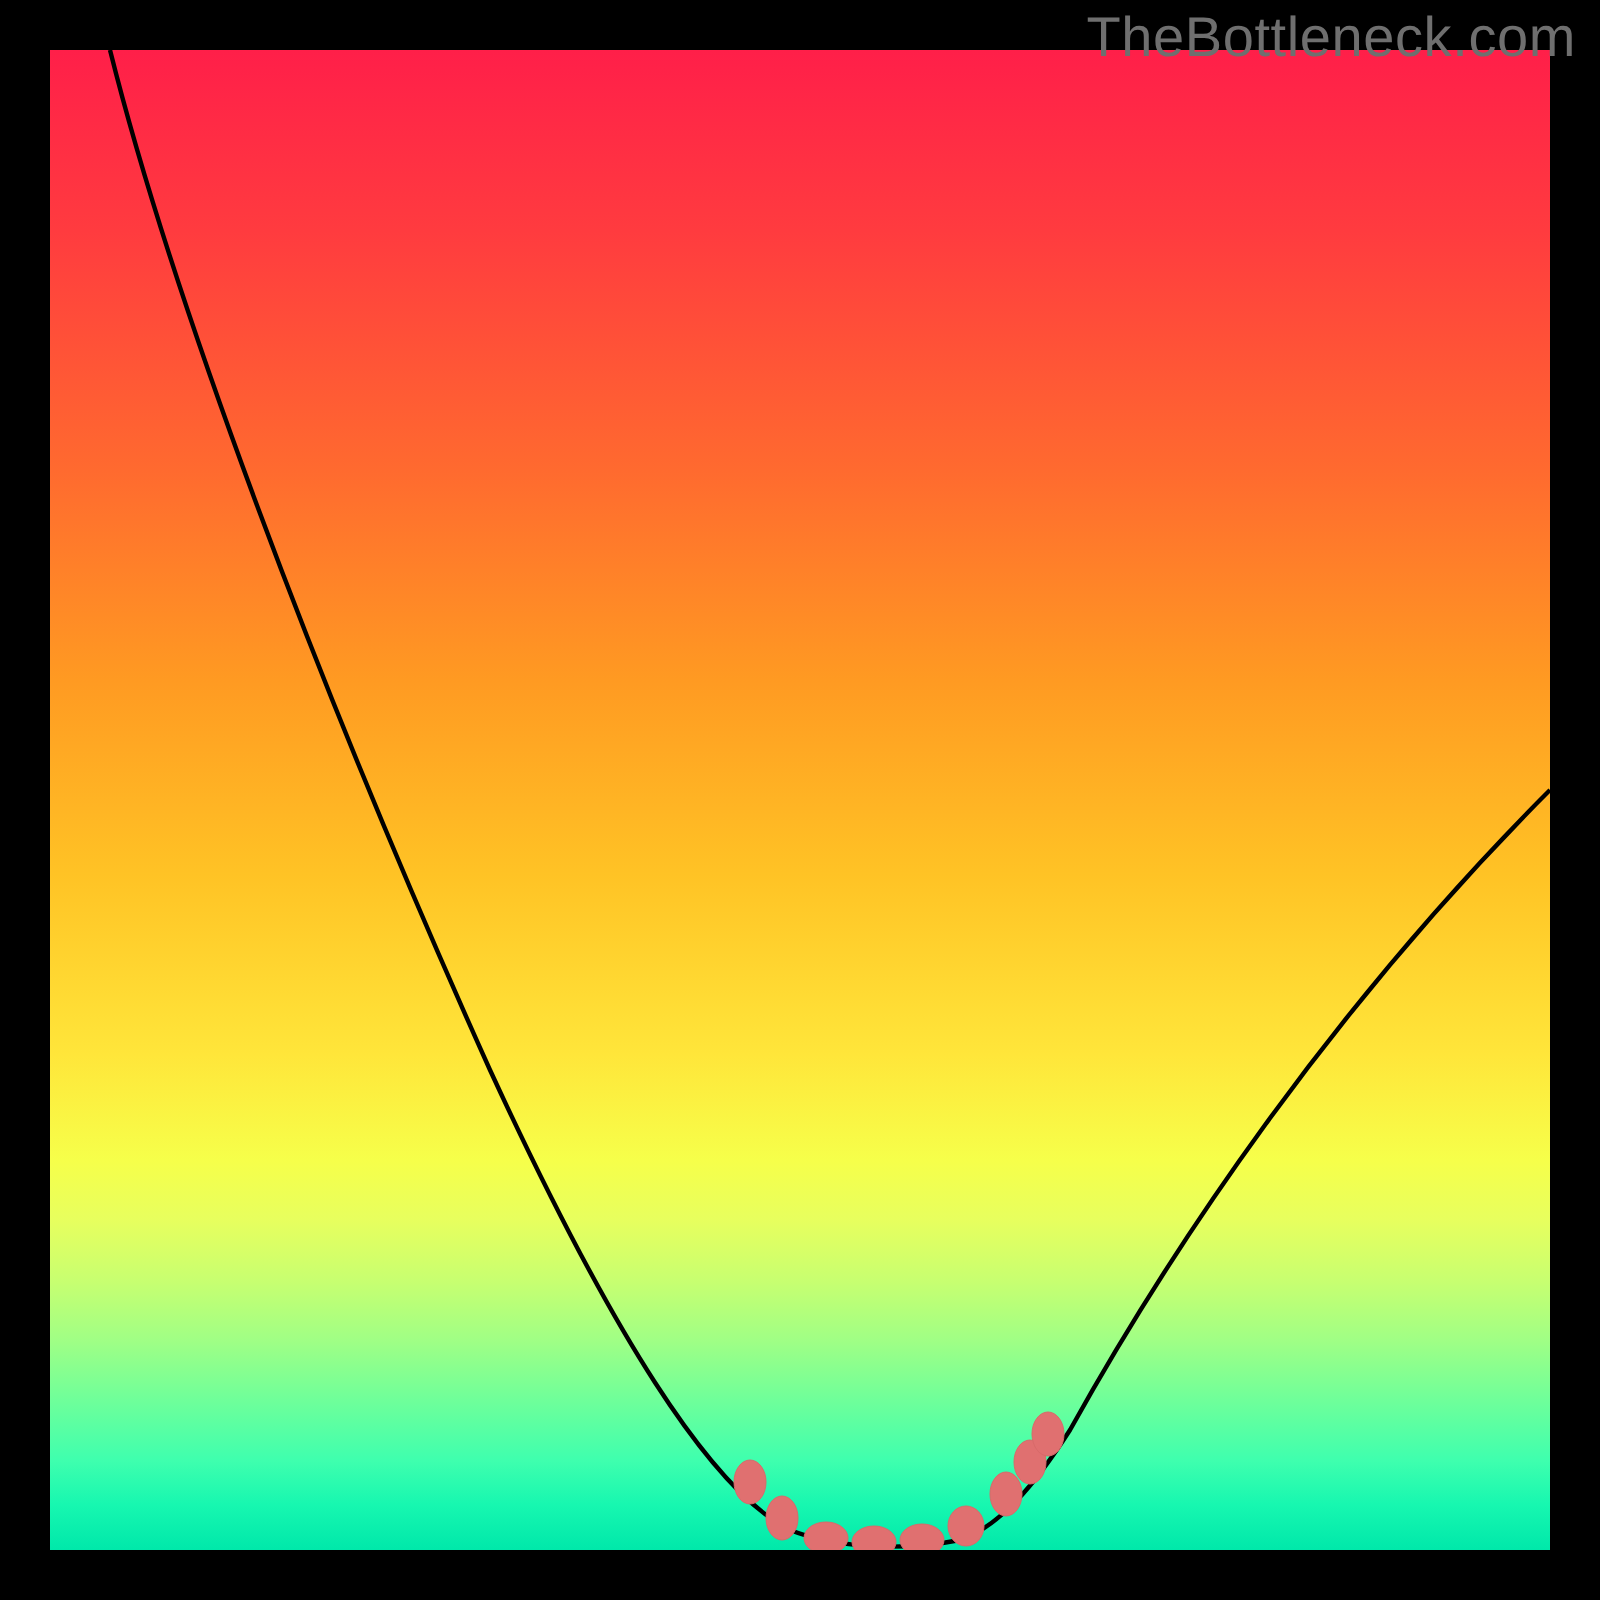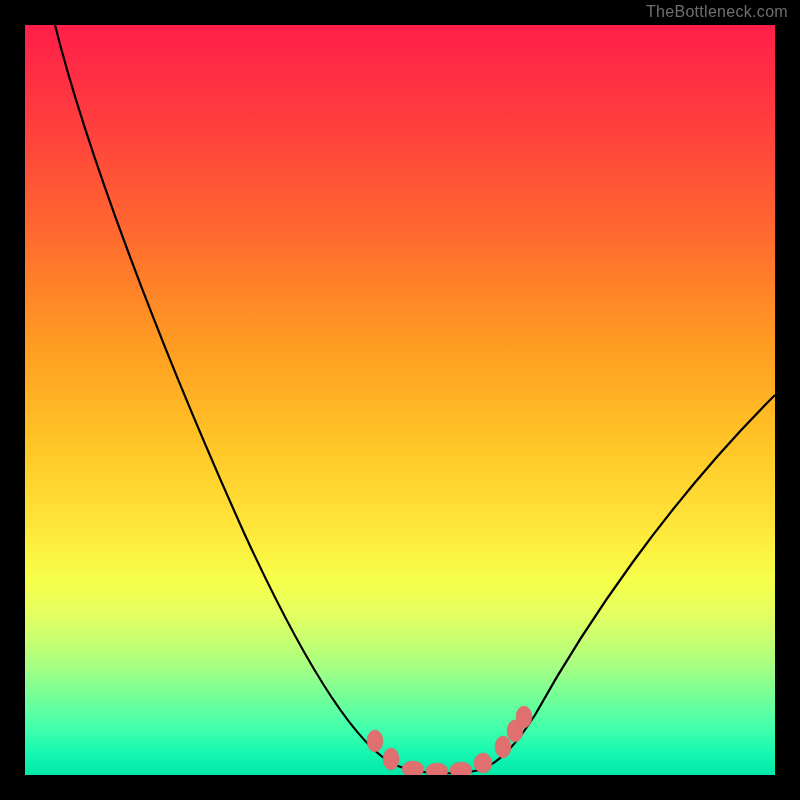--- a/index.html
+++ b/index.html
@@ -39,21 +39,21 @@
       #6fff9a 90%,
       #3fffae 94%,
       #17f7b0 97%,
       #00e8aa 100%);
   }
   .watermark {
     position: absolute;
     top: 3px;
     right: 12px;
     color: #6f6f6f;
-    font-size: 16px;
+    font-size: 28px;
     font-weight: 400;
     letter-spacing: 0.3px;
     user-select: none;
   }
   svg.curve {
     position: absolute;
     left: 0;
     top: 0;
     width: 750px;
     height: 750px;

